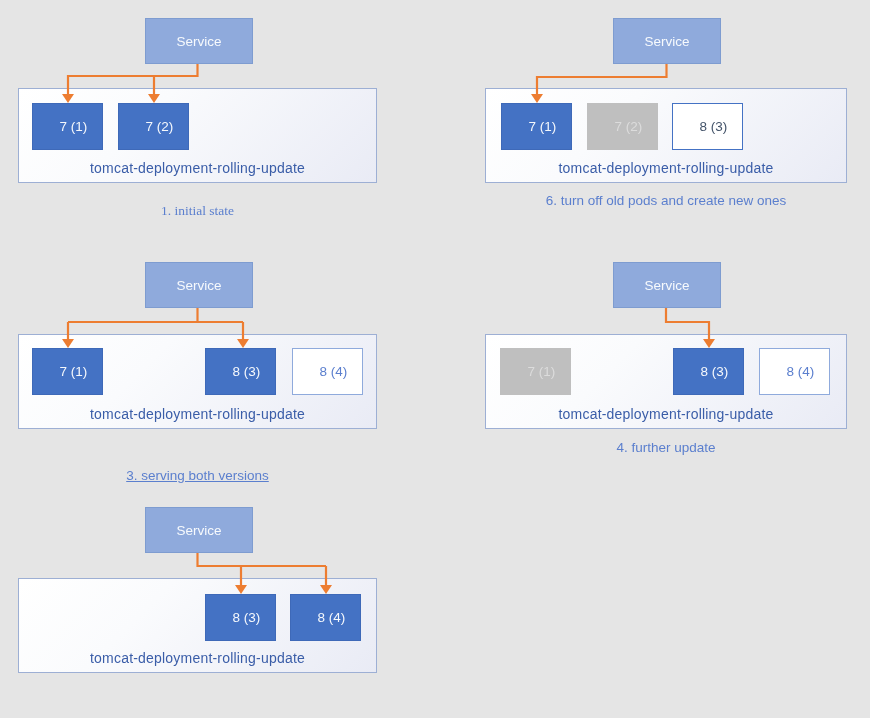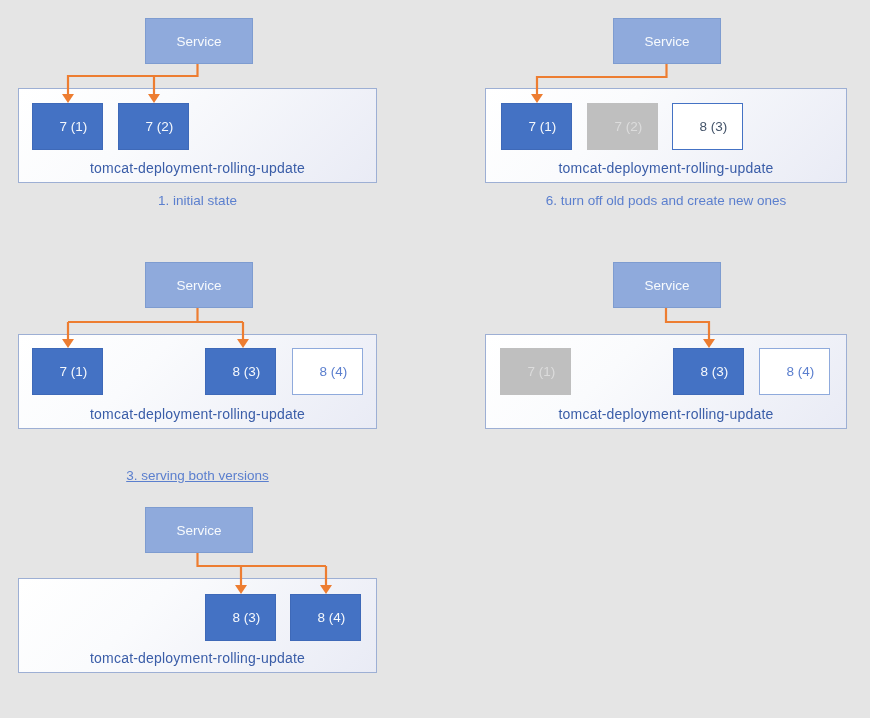--- a/index.html
+++ b/index.html
@@ -71,21 +71,21 @@
   </div>
   <div class="deployment-box" style="left:18px;top:88px;width:359px;height:95px;">
     <span class="deployment-label">tomcat-deployment-rolling-update</span>
   </div>
   <div class="pod pod--running" style="left:32px;top:103px;">
     <span>7 (1)</span>
   </div>
   <div class="pod pod--running" style="left:118px;top:103px;">
     <span>7 (2)</span>
   </div>
-  <div class="caption" style="left:18px;top:193px;width:359px;">1. initial state</div>
+  <div class="caption" style="left:18px;top:203px;width:359px;font-family:Liberation Serif, serif;">1. initial state</div>
 
   <div class="service-box" style="left:613px;top:18px;">
     <span>Service</span>
   </div>
   <div class="deployment-box" style="left:485px;top:88px;width:362px;height:95px;">
     <span class="deployment-label">tomcat-deployment-rolling-update</span>
   </div>
   <div class="pod pod--running" style="left:501px;top:103px;">
     <span>7 (1)</span>
   </div>
@@ -122,20 +122,21 @@
   </div>
   <div class="pod pod--stopped" style="left:500px;top:348px;">
     <span>7 (1)</span>
   </div>
   <div class="pod pod--running" style="left:673px;top:348px;">
     <span>8 (3)</span>
   </div>
   <div class="pod pod--new" style="left:759px;top:348px;">
     <span>8 (4)</span>
   </div>
+  <div class="caption" style="left:485px;top:440px;width:362px;">4. further update</div>
 
   <div class="service-box" style="left:145px;top:507px;">
     <span>Service</span>
   </div>
   <div class="deployment-box" style="left:18px;top:578px;width:359px;height:95px;">
     <span class="deployment-label">tomcat-deployment-rolling-update</span>
   </div>
   <div class="pod pod--running" style="left:205px;top:594px;">
     <span>8 (3)</span>
   </div>

